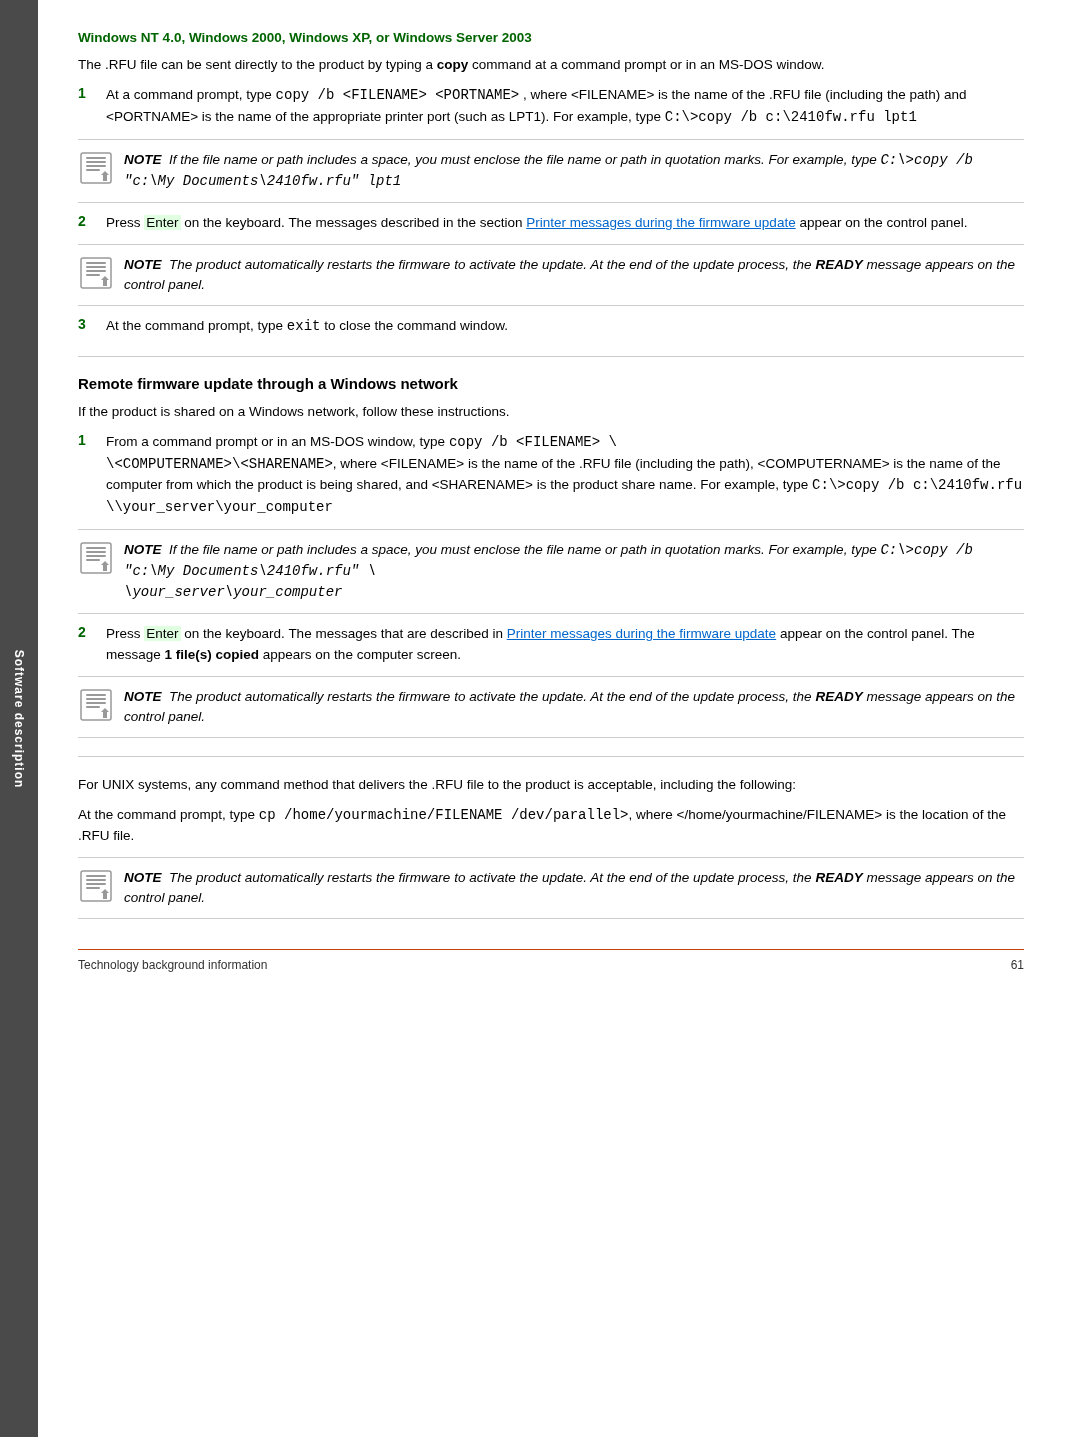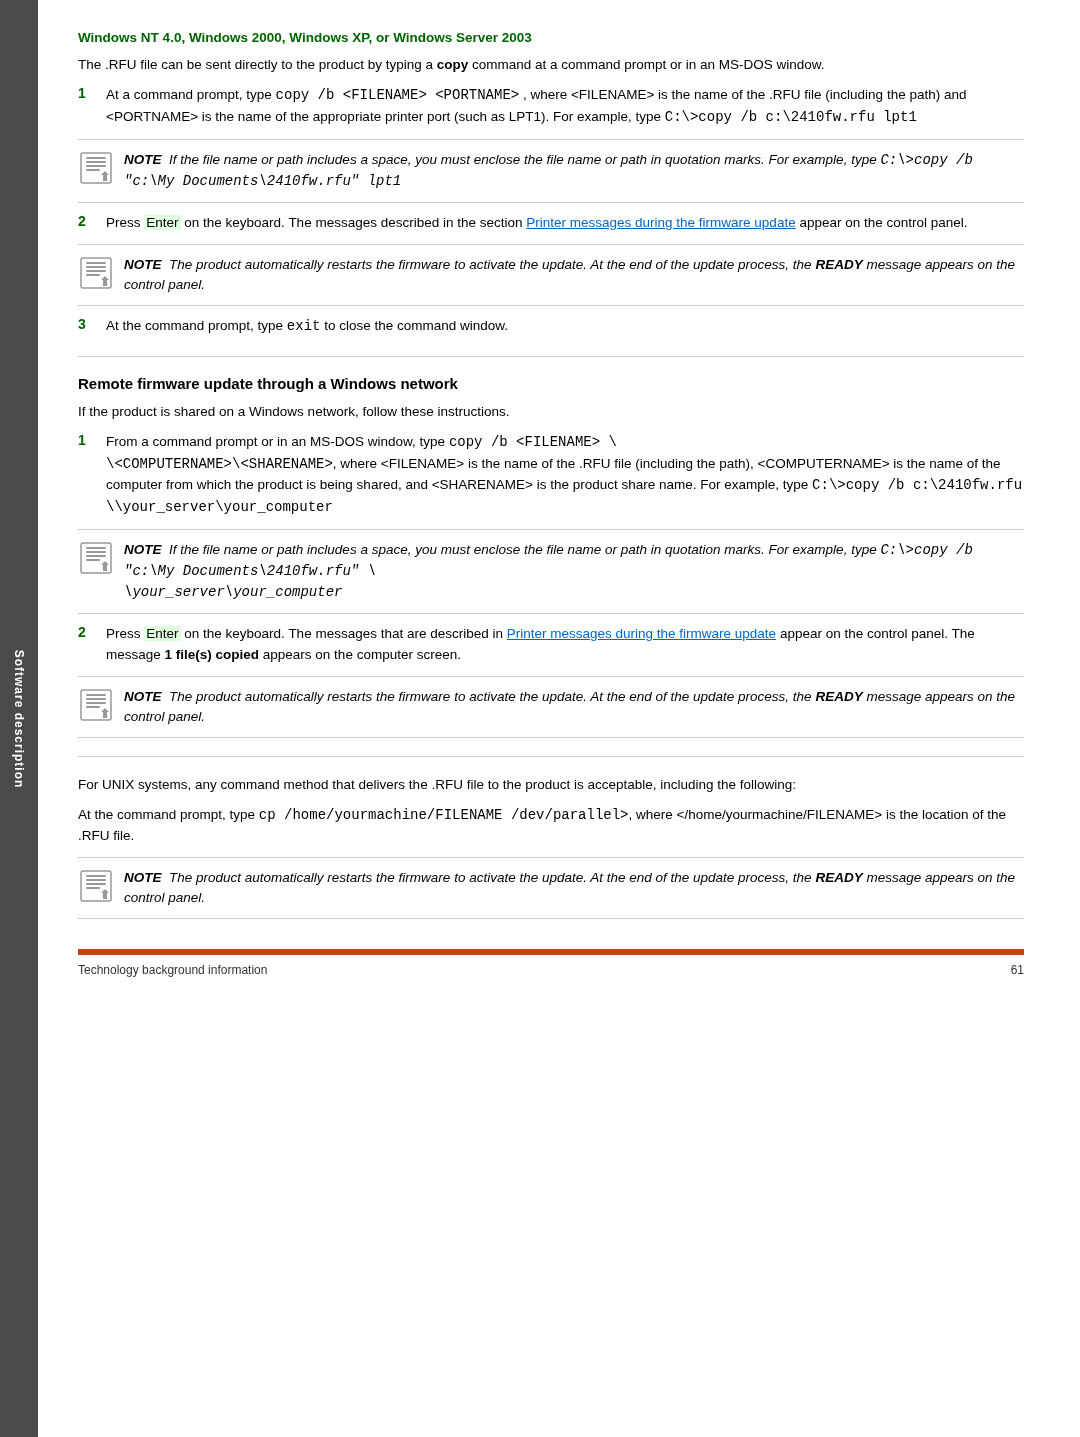--- a/index.html
+++ b/index.html
@@ -118,21 +118,21 @@
       color: #0066cc;
       text-decoration: underline;
     }
     strong, b {
       font-weight: bold;
     }
     .footer {
       display: flex;
       justify-content: space-between;
       align-items: center;
-      border-top: 6px solid #c2410c;
+      border-top: 1px solid #c2410c;
       padding-top: 8px;
       margin-top: 30px;
       font-size: 12px;
       color: #333;
     }
   </style>
 </head>
 <body>
 
 <div class="page-container">

